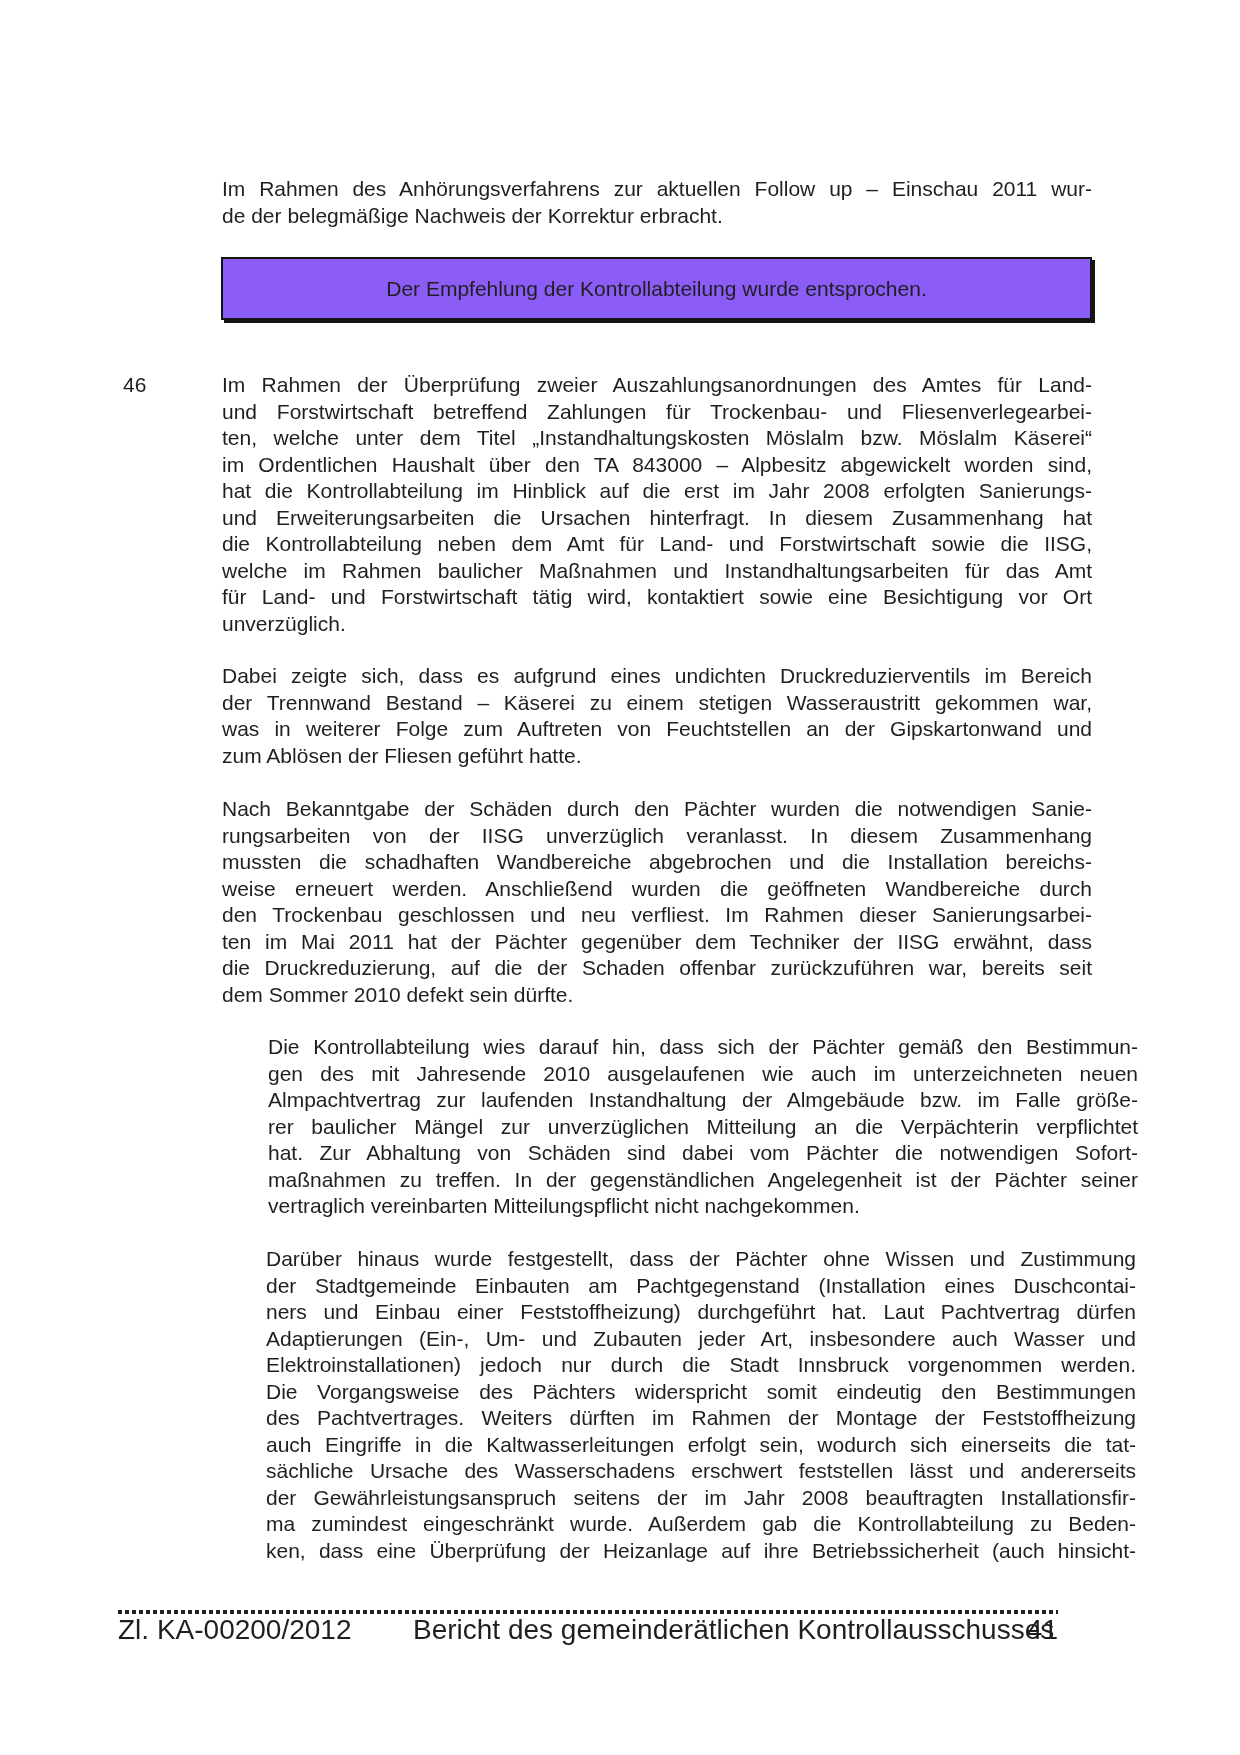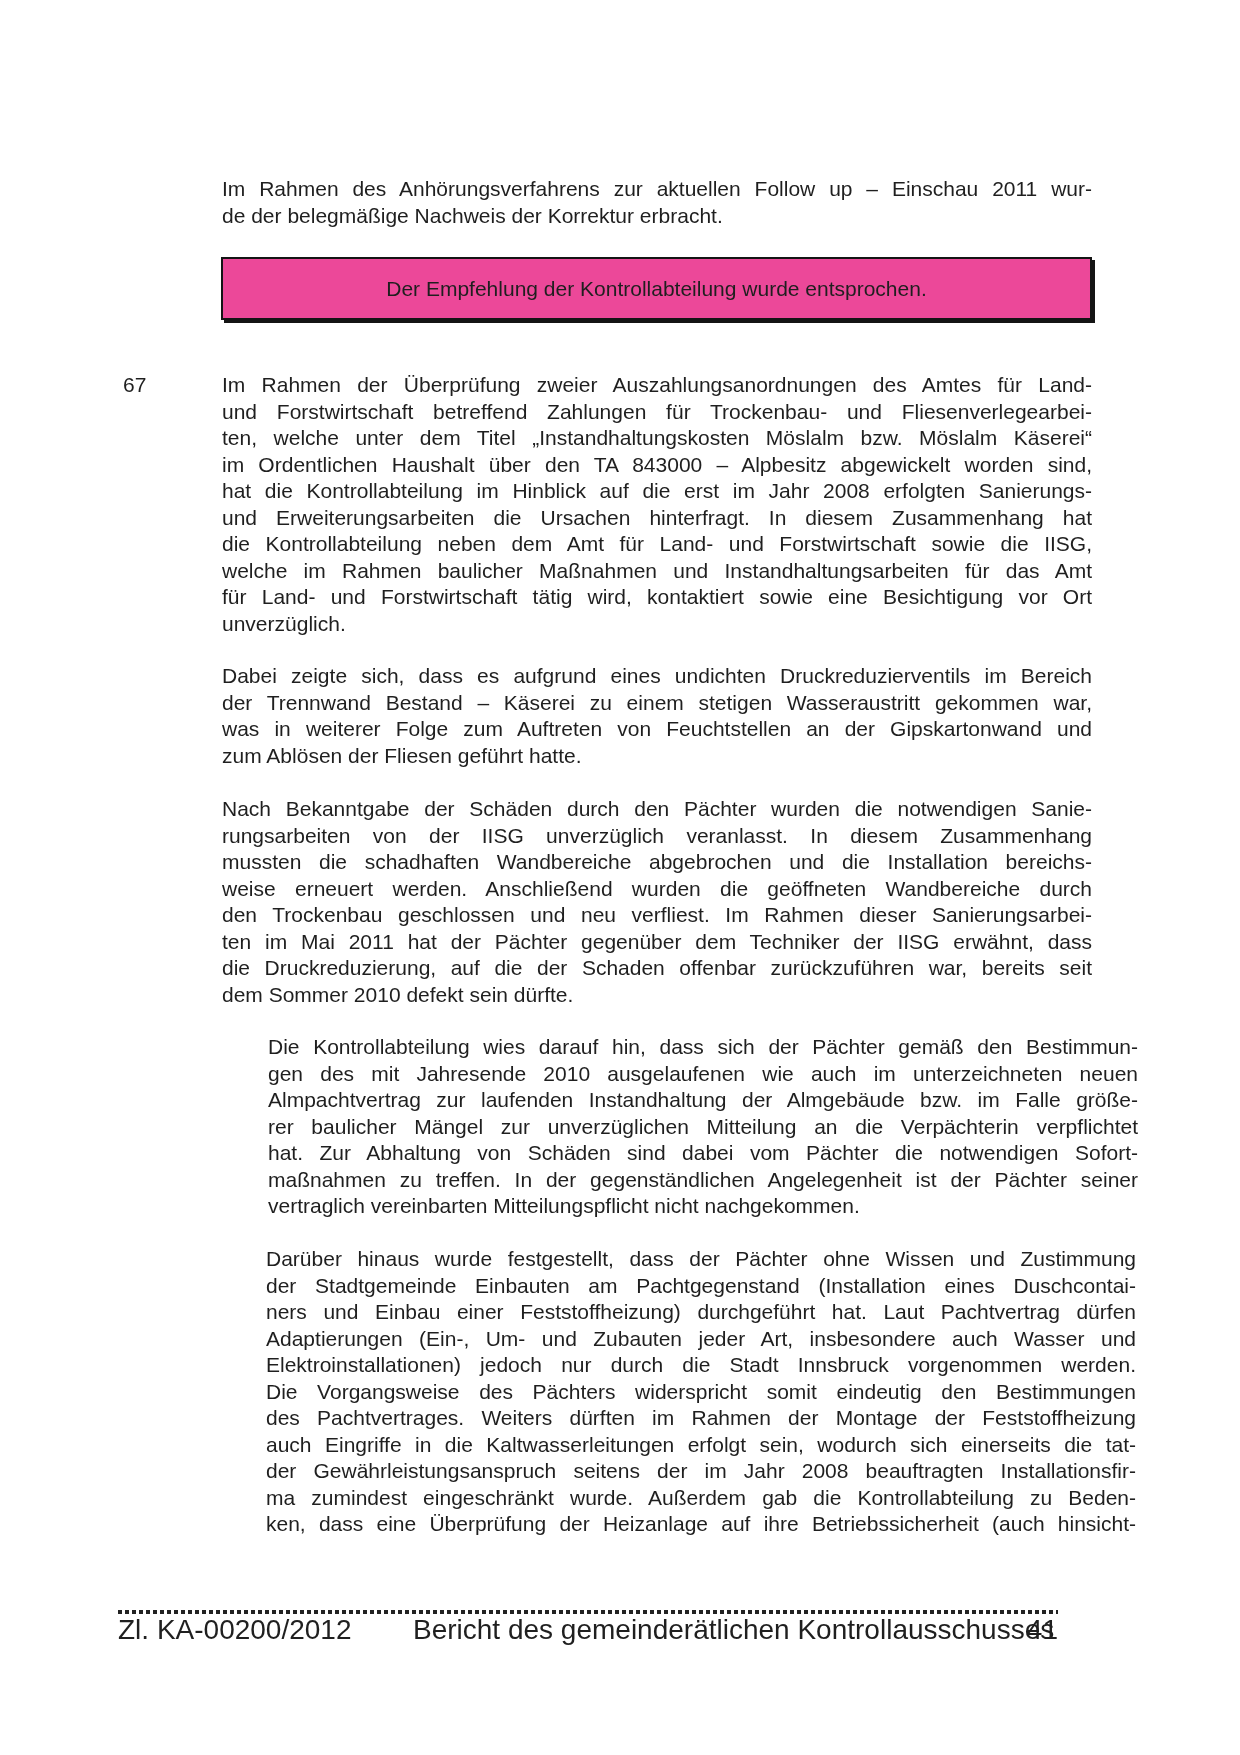--- a/index.html
+++ b/index.html
@@ -28,21 +28,21 @@
   }
   .tline-end { text-align-last: left; }
 
   #intro { top: 176px; }
 
   #rec-box {
     position: absolute;
     left: 221px; top: 257px;
     width: 871px; height: 63px;
     box-sizing: border-box;
-    background: #ec4899;
+    background: #8b5cf6;
     border: 2px solid #141414;
     box-shadow: 3px 3px 0 #141414;
     display: flex;
     align-items: center;
     justify-content: center;
     font-size: 21px;
   }
 
   #item-number {
     position: absolute;
@@ -80,21 +80,21 @@
 
   <div id="intro" class="textblock">
       <div class="tline">Im Rahmen des Anhörungsverfahrens zur aktuellen Follow up – Einschau 2011 wur-</div>
       <div class="tline tline-end">de der belegmäßige Nachweis der Korrektur erbracht.</div>
     </div>
 
   <div id="rec-box">
     <span>Der Empfehlung der Kontrollabteilung wurde entsprochen.</span>
   </div>
 
-  <div id="item-number">67</div>
+  <div id="item-number">46</div>
 
   <div id="para-1" class="textblock">
       <div class="tline">Im Rahmen der Überprüfung zweier Auszahlungsanordnungen des Amtes für Land-</div>
       <div class="tline">und Forstwirtschaft betreffend Zahlungen für Trockenbau- und Fliesenverlegearbei-</div>
       <div class="tline">ten, welche unter dem Titel „Instandhaltungskosten Möslalm bzw. Möslalm Käserei“</div>
       <div class="tline">im Ordentlichen Haushalt über den TA 843000 – Alpbesitz abgewickelt worden sind,</div>
       <div class="tline">hat die Kontrollabteilung im Hinblick auf die erst im Jahr 2008 erfolgten Sanierungs-</div>
       <div class="tline">und Erweiterungsarbeiten die Ursachen hinterfragt. In diesem Zusammenhang hat</div>
       <div class="tline">die Kontrollabteilung neben dem Amt für Land- und Forstwirtschaft sowie die IISG,</div>
       <div class="tline">welche im Rahmen baulicher Maßnahmen und Instandhaltungsarbeiten für das Amt</div>
@@ -132,20 +132,21 @@
 
   <div id="para-5" class="textblock">
       <div class="tline">Darüber hinaus wurde festgestellt, dass der Pächter ohne Wissen und Zustimmung</div>
       <div class="tline">der Stadtgemeinde Einbauten am Pachtgegenstand (Installation eines Duschcontai-</div>
       <div class="tline">ners und Einbau einer Feststoffheizung) durchgeführt hat. Laut Pachtvertrag dürfen</div>
       <div class="tline">Adaptierungen (Ein-, Um- und Zubauten jeder Art, insbesondere auch Wasser und</div>
       <div class="tline">Elektroinstallationen) jedoch nur durch die Stadt Innsbruck vorgenommen werden.</div>
       <div class="tline">Die Vorgangsweise des Pächters widerspricht somit eindeutig den Bestimmungen</div>
       <div class="tline">des Pachtvertrages. Weiters dürften im Rahmen der Montage der Feststoffheizung</div>
       <div class="tline">auch Eingriffe in die Kaltwasserleitungen erfolgt sein, wodurch sich einerseits die tat-</div>
+      <div class="tline">sächliche Ursache des Wasserschadens erschwert feststellen lässt und andererseits</div>
       <div class="tline">der Gewährleistungsanspruch seitens der im Jahr 2008 beauftragten Installationsfir-</div>
       <div class="tline">ma zumindest eingeschränkt wurde. Außerdem gab die Kontrollabteilung zu Beden-</div>
       <div class="tline">ken, dass eine Überprüfung der Heizanlage auf ihre Betriebssicherheit (auch hinsicht-</div>
     </div>
 
   <div id="footer-divider"></div>
 
   <div id="footer-ref" class="footer-text">Zl. KA-00200/2012</div>
 
   <div id="footer-title" class="footer-text">Bericht des gemeinderätlichen Kontrollausschusses</div>

